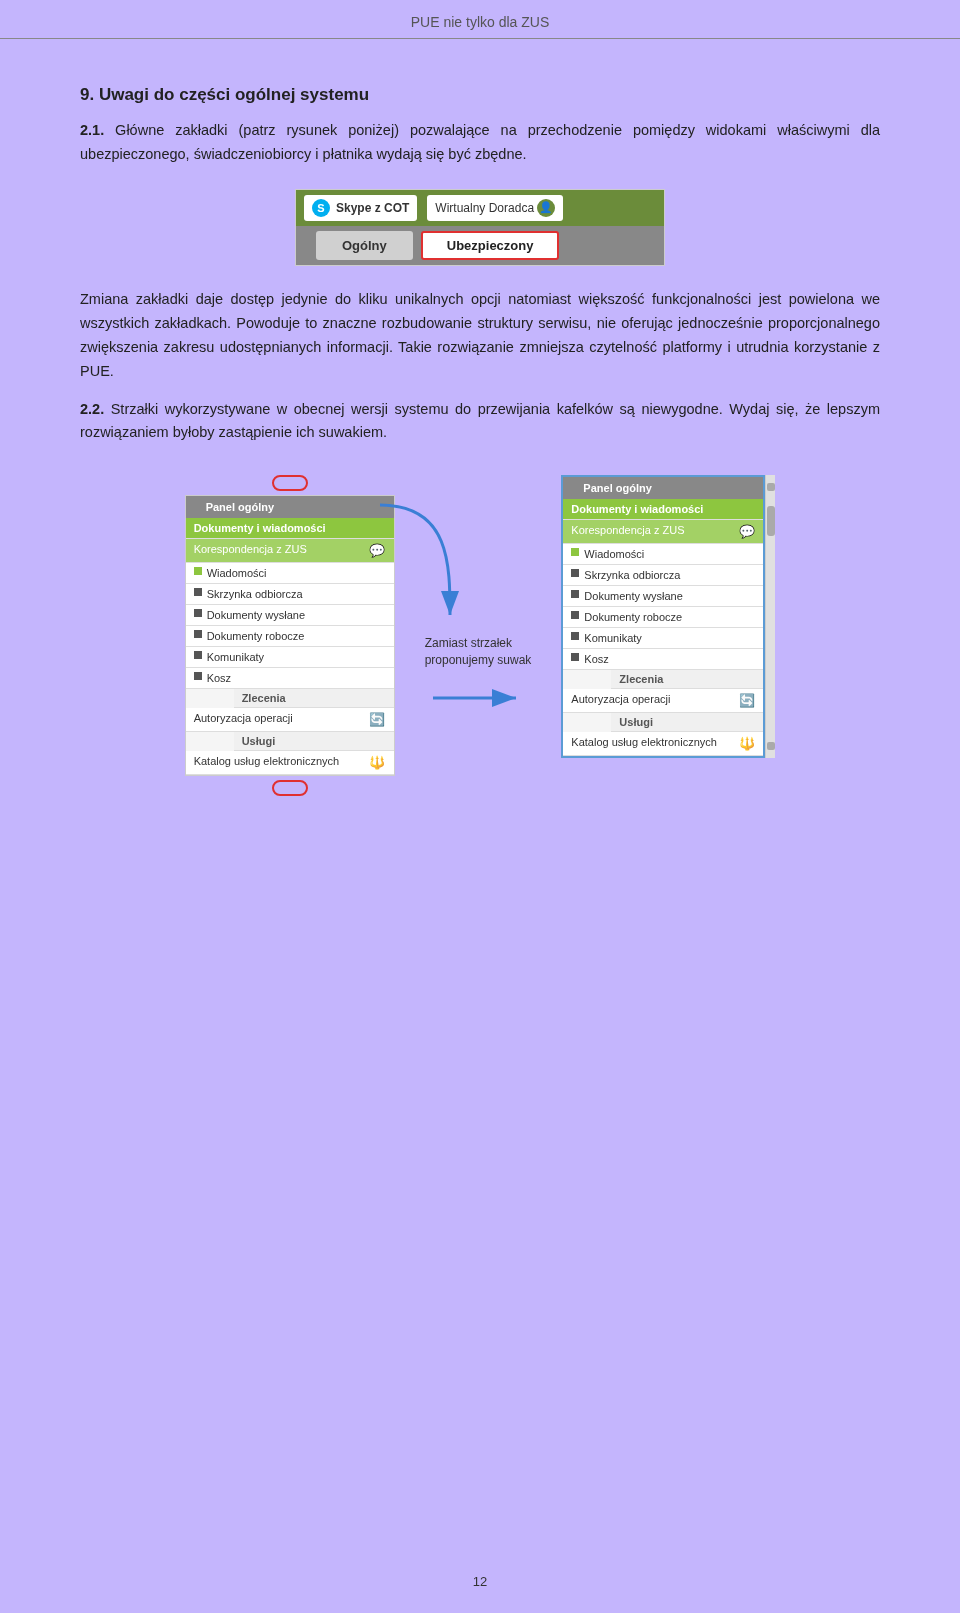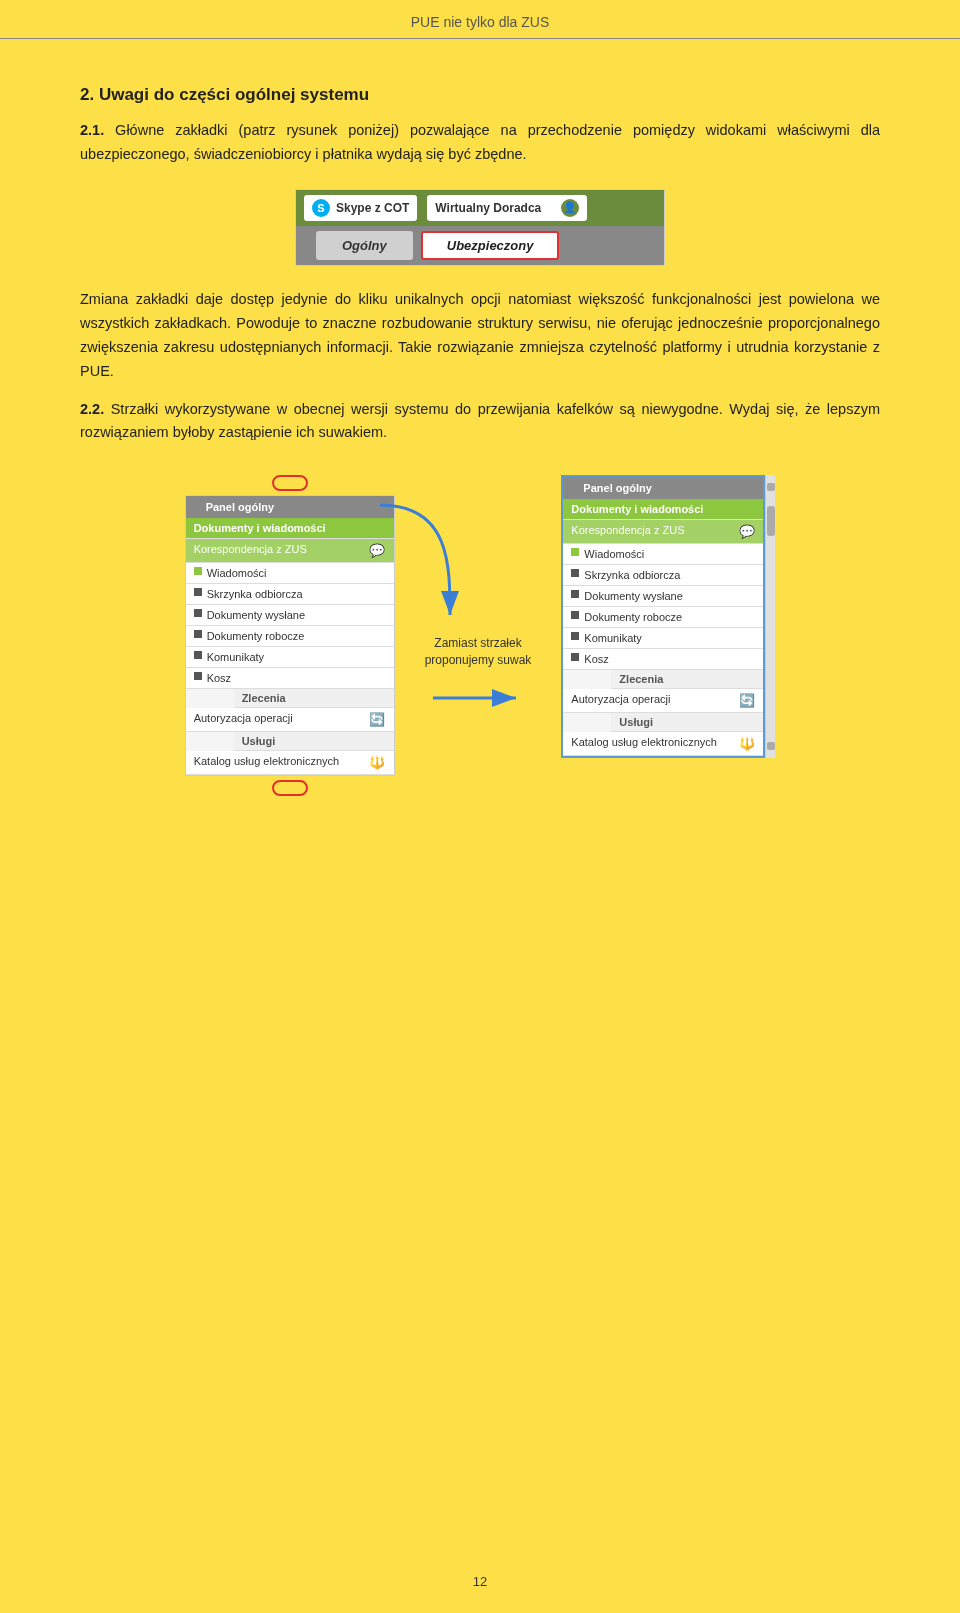--- a/index.html
+++ b/index.html
@@ -10,21 +10,21 @@
       font-size: 15px;
       color: #222;
       width: 960px;
       min-height: 1613px;
       position: relative;
     }
 
     .page-container {
       width: 960px;
       min-height: 1613px;
-      background: #fde047;
+      background: #c4b5fd;
       padding: 0;
       position: relative;
     }
 
     
     .page-header {
       width: 100%;
       border-bottom: 1px solid #888;
       text-align: center;
       padding: 14px 0 8px 0;
@@ -104,24 +104,24 @@
       font-size: 11px;
       font-weight: bold;
     }
 
     .tab-wirtualny {
       background: #fff;
       border-radius: 3px;
       padding: 4px 8px;
       display: flex;
       align-items: center;
-      gap: 20px;
+      gap: 3px;
       font-size: 12px;
       color: #333;
-      font-weight: bold;
+      font-weight: normal;
     }
 
     .person-icon {
       width: 18px;
       height: 18px;
       background: #6b8c3a;
       border-radius: 50%;
       display: inline-flex;
       align-items: center;
       justify-content: center;
@@ -139,21 +139,20 @@
 
     .tab-btn {
       background: #d0d0d0;
       border: 2px solid transparent;
       border-radius: 3px;
       padding: 5px 24px;
       font-size: 13px;
       font-weight: bold;
       color: #333;
       cursor: pointer;
-      font-style: italic;
     }
 
     .tab-btn.active {
       background: #fff;
       border: 2.5px solid #e03030;
       color: #222;
     }
 
     
     .screenshot-comparison {
@@ -255,21 +254,20 @@
       align-items: center;
       justify-content: center;
       gap: 6px;
       padding-top: 80px;
     }
 
     .arrow-text {
       font-family: Arial, sans-serif;
       font-size: 12px;
       color: #333;
-      text-align: center;
       line-height: 1.4;
     }
 
     .panel-scrollbar {
       width: 10px;
       background: #e0e0e0;
       border-left: 1px solid #ccc;
       display: flex;
       flex-direction: column;
       align-items: center;
@@ -300,21 +298,21 @@
 
 <div class="page-container">
 
   <div class="page-header">
     <span>PUE nie tylko dla ZUS</span>
   </div>
 
   <div class="content">
 
     <div class="section-heading">
-      <span>2.  Uwagi do części ogólnej systemu</span>
+      <span>9.  Uwagi do części ogólnej systemu</span>
     </div>
 
     <p class="paragraph">
       <strong>2.1.</strong>&nbsp;<span>Główne zakładki (patrz rysunek poniżej) pozwalające na przechodzenie pomiędzy widokami właściwymi dla ubezpieczonego, świadczeniobiorcy i płatnika wydają się być zbędne.</span>
     </p>
 
     <div class="screenshot-box-1">
       <div class="tab-screenshot">
         <div class="tab-screenshot-top">
           <div class="tab-skype">

